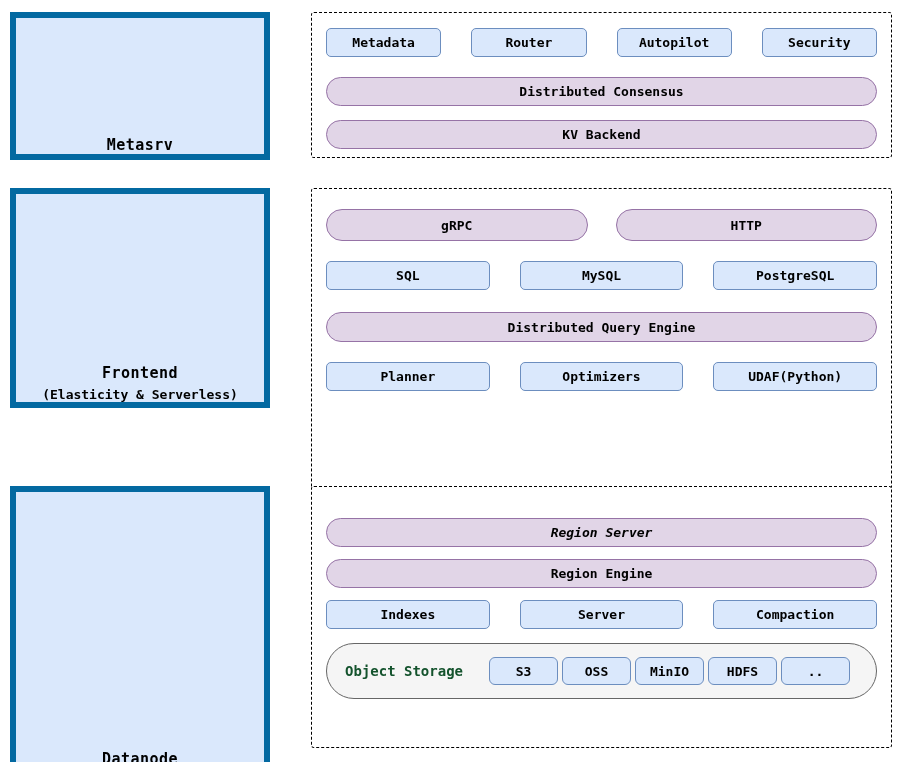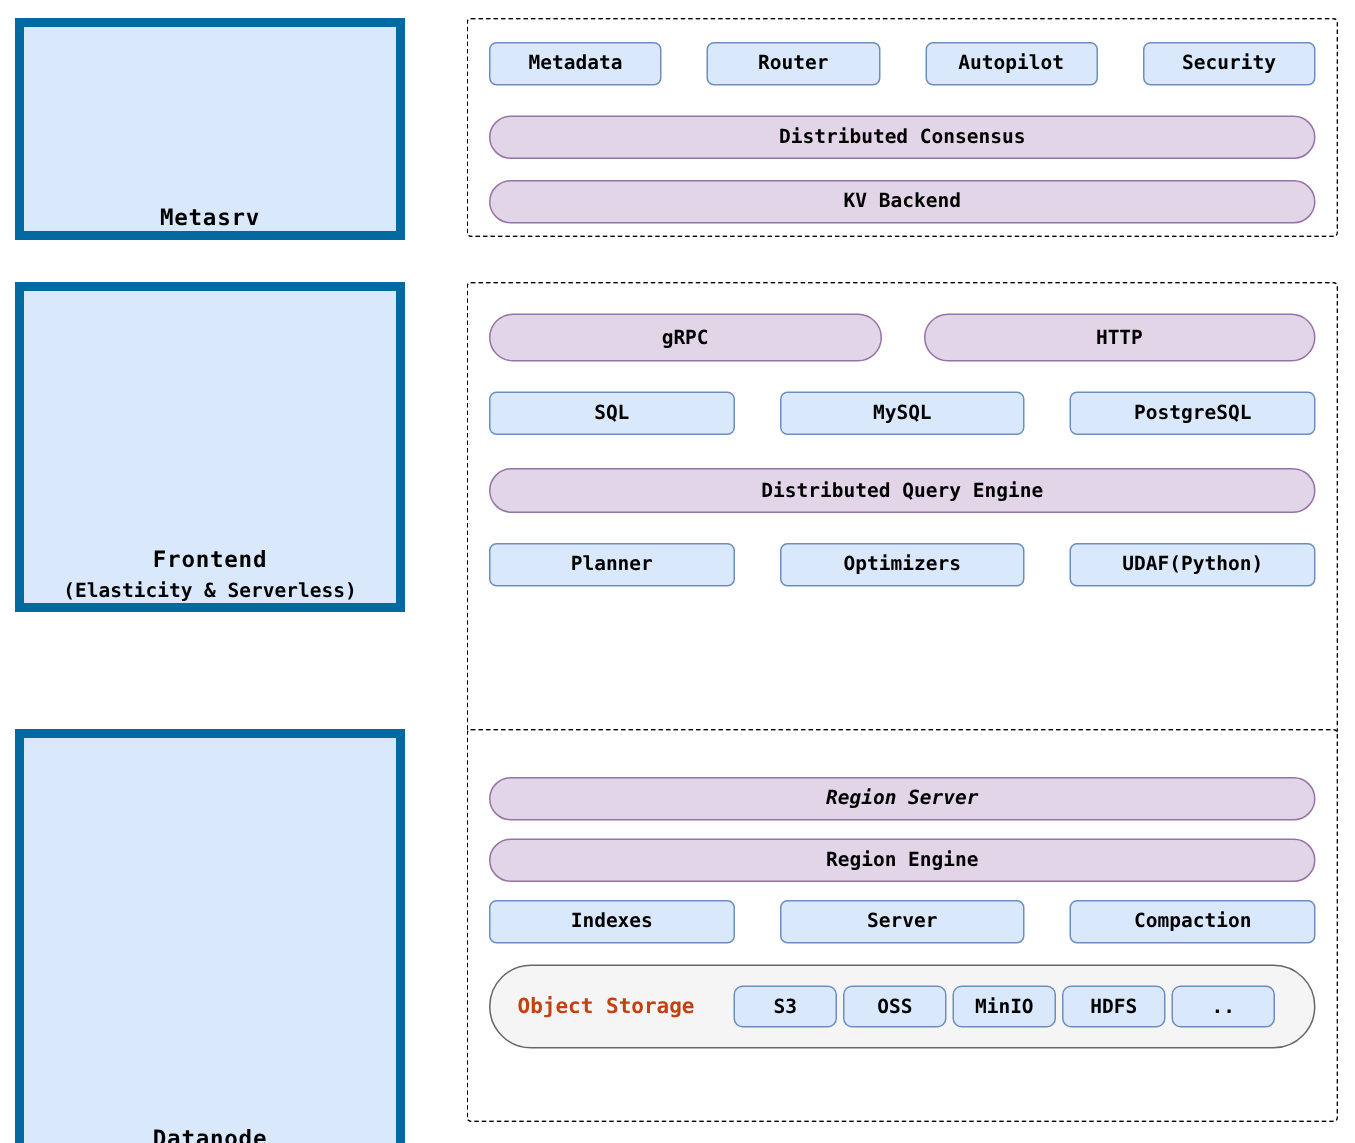--- a/index.html
+++ b/index.html
@@ -68,21 +68,21 @@
   #panel-datanode .pill-b { margin-top:12px;text-align:right; }
   #panel-datanode .r1 { margin-top:20px; }
   #panel-datanode .r2 { margin-top:12px; }
 
   .storage {
     margin-top:14px; height:56px; box-sizing:border-box;
     background:#f5f5f5; border:1px solid #666666; border-radius:28px;
     display:flex; align-items:center; padding:0 26px 0 18px;
   }
   .storage-label {
-    font-size:14px; font-weight:700; color:#c2410c;
+    font-size:14px; font-weight:700; color:#14532d;
     margin-right:26px; white-space:nowrap;
   }
   .storage-opts { display:flex; flex:1; gap:4px; }
   .storage-opts .box { height:28px; border-radius:6px; }
 </style>
 </head>
 <body>
 
 <div class="side-box" id="metasrv-box">
   <div class="side-title">Metasrv</div>

